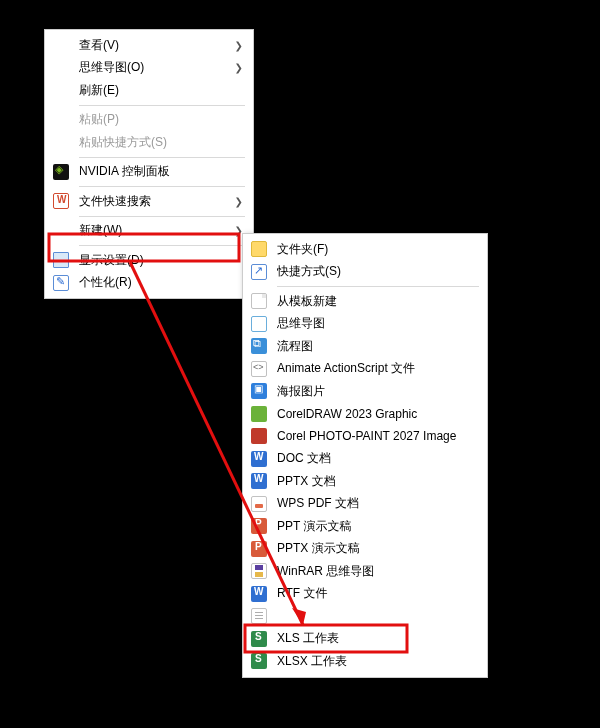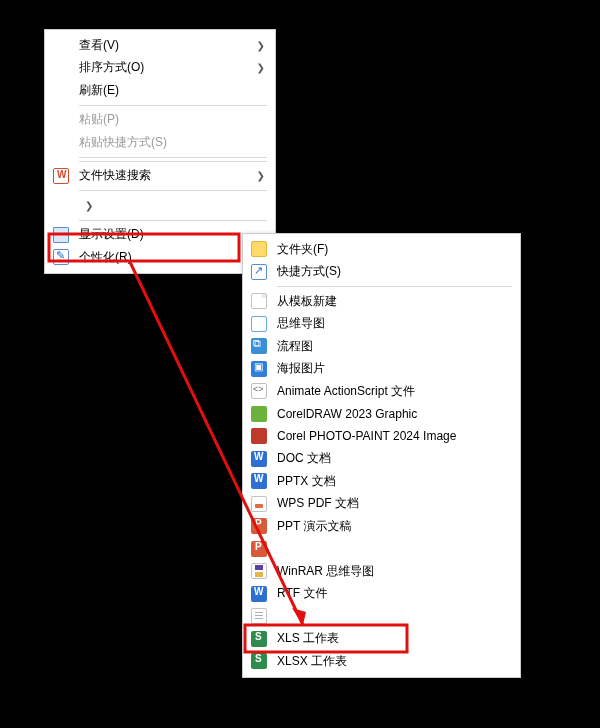--- a/index.html
+++ b/index.html
@@ -15,26 +15,26 @@
   .menu {
     position: absolute;
     background: #fff;
     border: 1px solid #ccc;
     box-shadow: 2px 2px 6px rgba(0,0,0,0.3);
     padding: 4px 2px;
   }
   .primary-menu {
     left: 44px;
     top: 29px;
-    width: 232px;
+    width: 210px;
   }
   .sub-menu {
     left: 242px;
     top: 233px;
-    width: 279px;
+    width: 246px;
   }
   .item {
     display: flex;
     align-items: center;
     height: 22.5px;
     padding: 0 8px 0 4px;
     position: relative;
     color: #000;
   }
   .item.disabled { color: #9a9a9a; }
@@ -104,48 +104,55 @@
 <body>
 
 <div class="menu primary-menu">
   <div class="item">
     <span class="icon"></span>
     <span class="label">查看(V)</span>
     <span class="chevron">❯</span>
   </div>
   <div class="item">
     <span class="icon"></span>
-    <span class="label">排序方式(O)</span>
+    <span class="label">思维导图(O)</span>
     <span class="chevron">❯</span>
   </div>
   <div class="item">
     <span class="icon"></span>
     <span class="label">刷新(E)</span>
   </div>
   <div class="sep"></div>
   <div class="item disabled">
     <span class="icon"></span>
     <span class="label">粘贴(P)</span>
   </div>
   <div class="item disabled">
     <span class="icon"></span>
     <span class="label">粘贴快捷方式(S)</span>
   </div>
   <div class="sep"></div>
+  <div class="item">
+    <span class="icon">
+        <span class="ic ic-nvidia"></span>
+      </span>
+    <span class="label">NVIDIA 控制面板</span>
+  </div>
   <div class="sep"></div>
   <div class="item">
     <span class="icon">
         <span class="ic ic-wps"></span>
       </span>
     <span class="label">文件快速搜索</span>
     <span class="chevron">❯</span>
   </div>
   <div class="sep"></div>
   <div class="item">
     <span class="icon"></span>
+    <span class="label">新建(W)</span>
     <span class="chevron">❯</span>
   </div>
   <div class="sep"></div>
   <div class="item">
     <span class="icon">
         <span class="ic ic-display"></span>
       </span>
     <span class="label">显示设置(D)</span>
   </div>
   <div class="item">
@@ -183,41 +190,41 @@
     <span class="label">思维导图</span>
   </div>
   <div class="item">
     <span class="icon">
         <span class="ic ic-flow"></span>
       </span>
     <span class="label">流程图</span>
   </div>
   <div class="item">
     <span class="icon">
+        <span class="ic ic-as"></span>
+      </span>
+    <span class="label">Animate ActionScript 文件</span>
+  </div>
+  <div class="item">
+    <span class="icon">
         <span class="ic ic-poster"></span>
       </span>
     <span class="label">海报图片</span>
   </div>
   <div class="item">
     <span class="icon">
-        <span class="ic ic-as"></span>
-      </span>
-    <span class="label">Animate ActionScript 文件</span>
-  </div>
-  <div class="item">
-    <span class="icon">
         <span class="ic ic-cdr"></span>
       </span>
     <span class="label">CorelDRAW 2023 Graphic</span>
   </div>
   <div class="item">
     <span class="icon">
         <span class="ic ic-cpp"></span>
       </span>
-    <span class="label">Corel PHOTO-PAINT 2024 Image</span>
+    <span class="label">Corel PHOTO-PAINT 2027 Image</span>
   </div>
   <div class="item">
     <span class="icon">
         <span class="ic ic-doc-b"></span>
       </span>
     <span class="label">DOC 文档</span>
   </div>
   <div class="item">
     <span class="icon">
         <span class="ic ic-doc-b"></span>
@@ -233,20 +240,21 @@
   <div class="item">
     <span class="icon">
         <span class="ic ic-ppt"></span>
       </span>
     <span class="label">PPT 演示文稿</span>
   </div>
   <div class="item">
     <span class="icon">
         <span class="ic ic-ppt"></span>
       </span>
+    <span class="label">PPTX 演示文稿</span>
   </div>
   <div class="item">
     <span class="icon">
         <span class="ic ic-rar"></span>
       </span>
     <span class="label">WinRAR 思维导图</span>
   </div>
   <div class="item">
     <span class="icon">
         <span class="ic ic-doc-b"></span>

